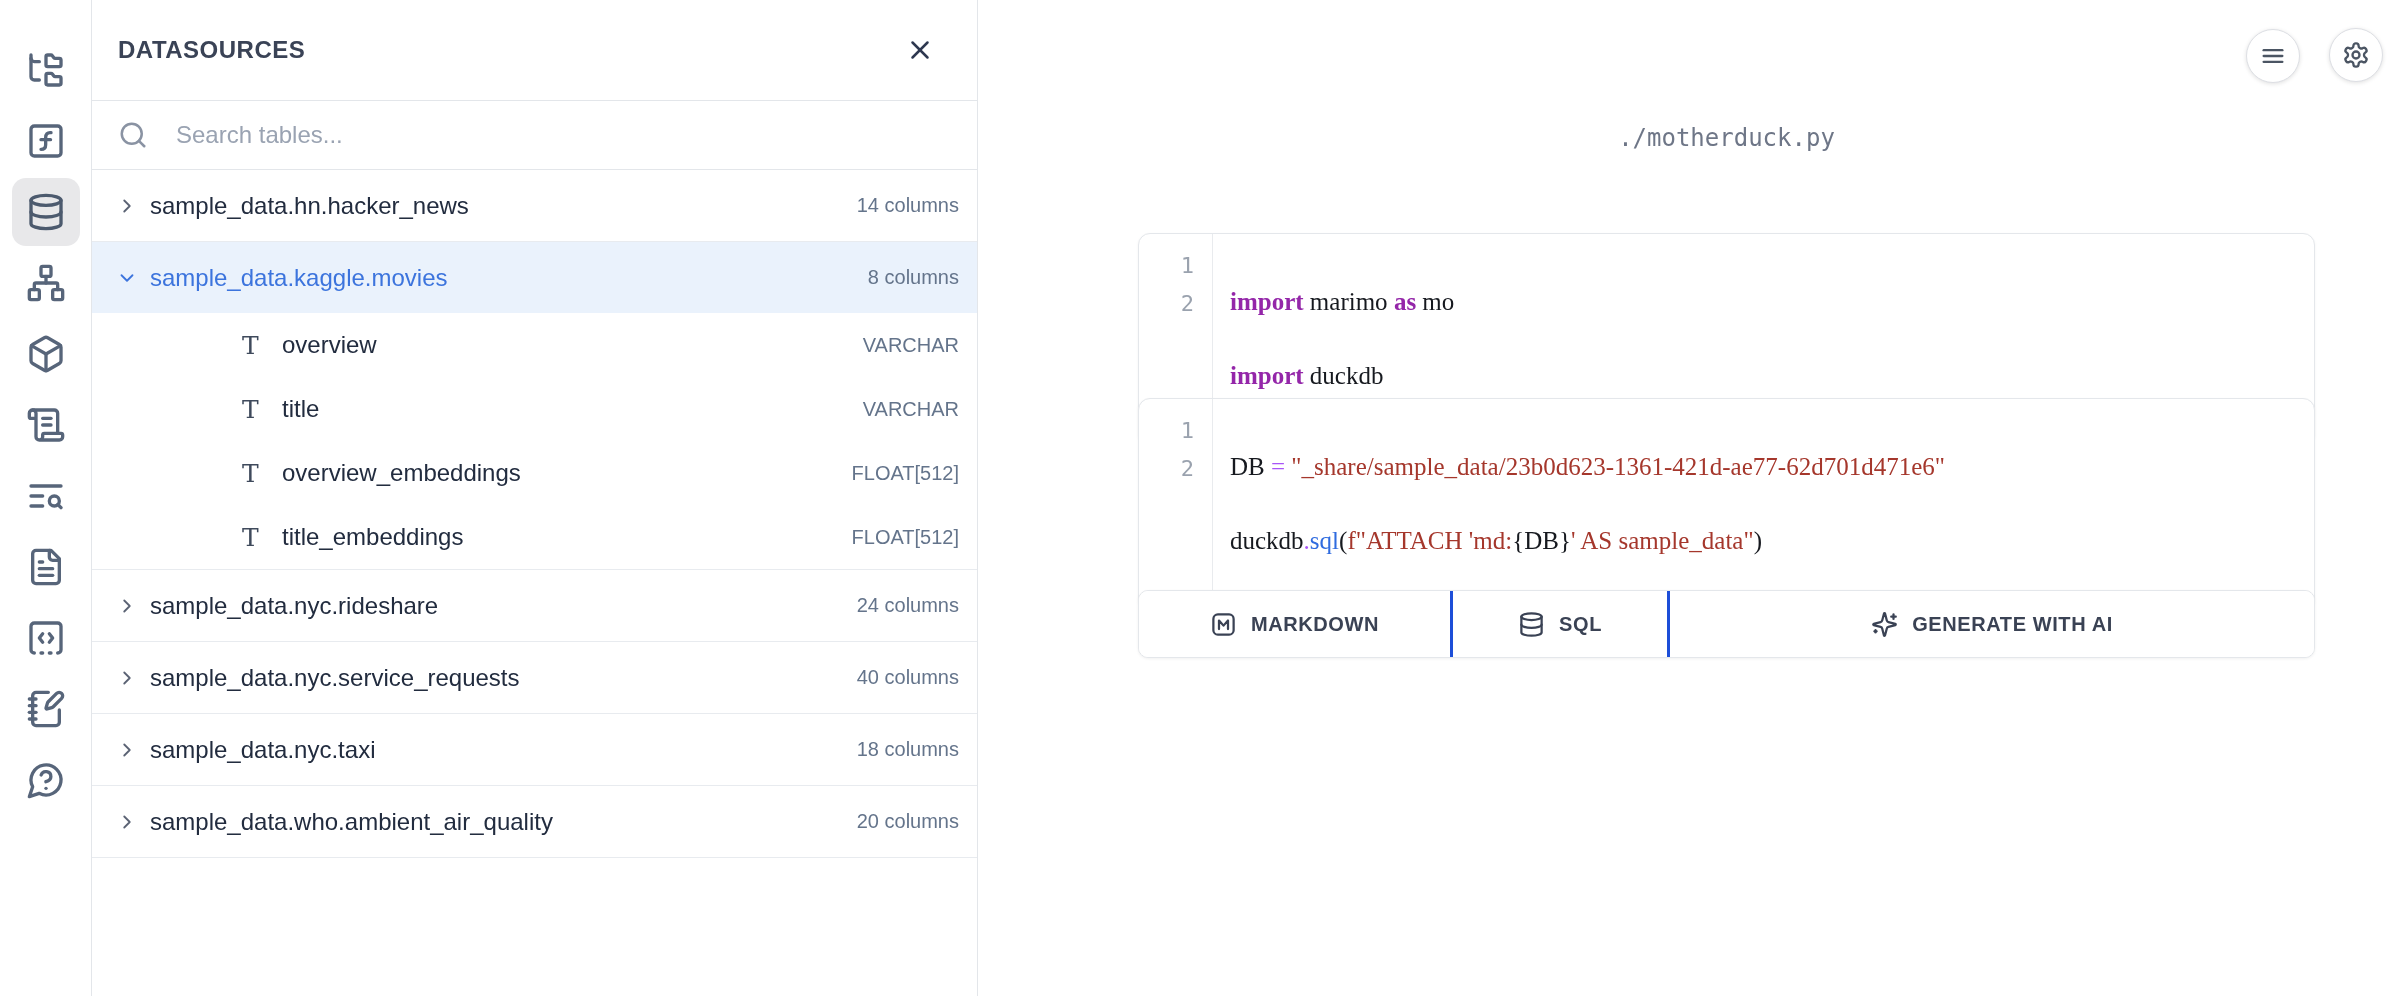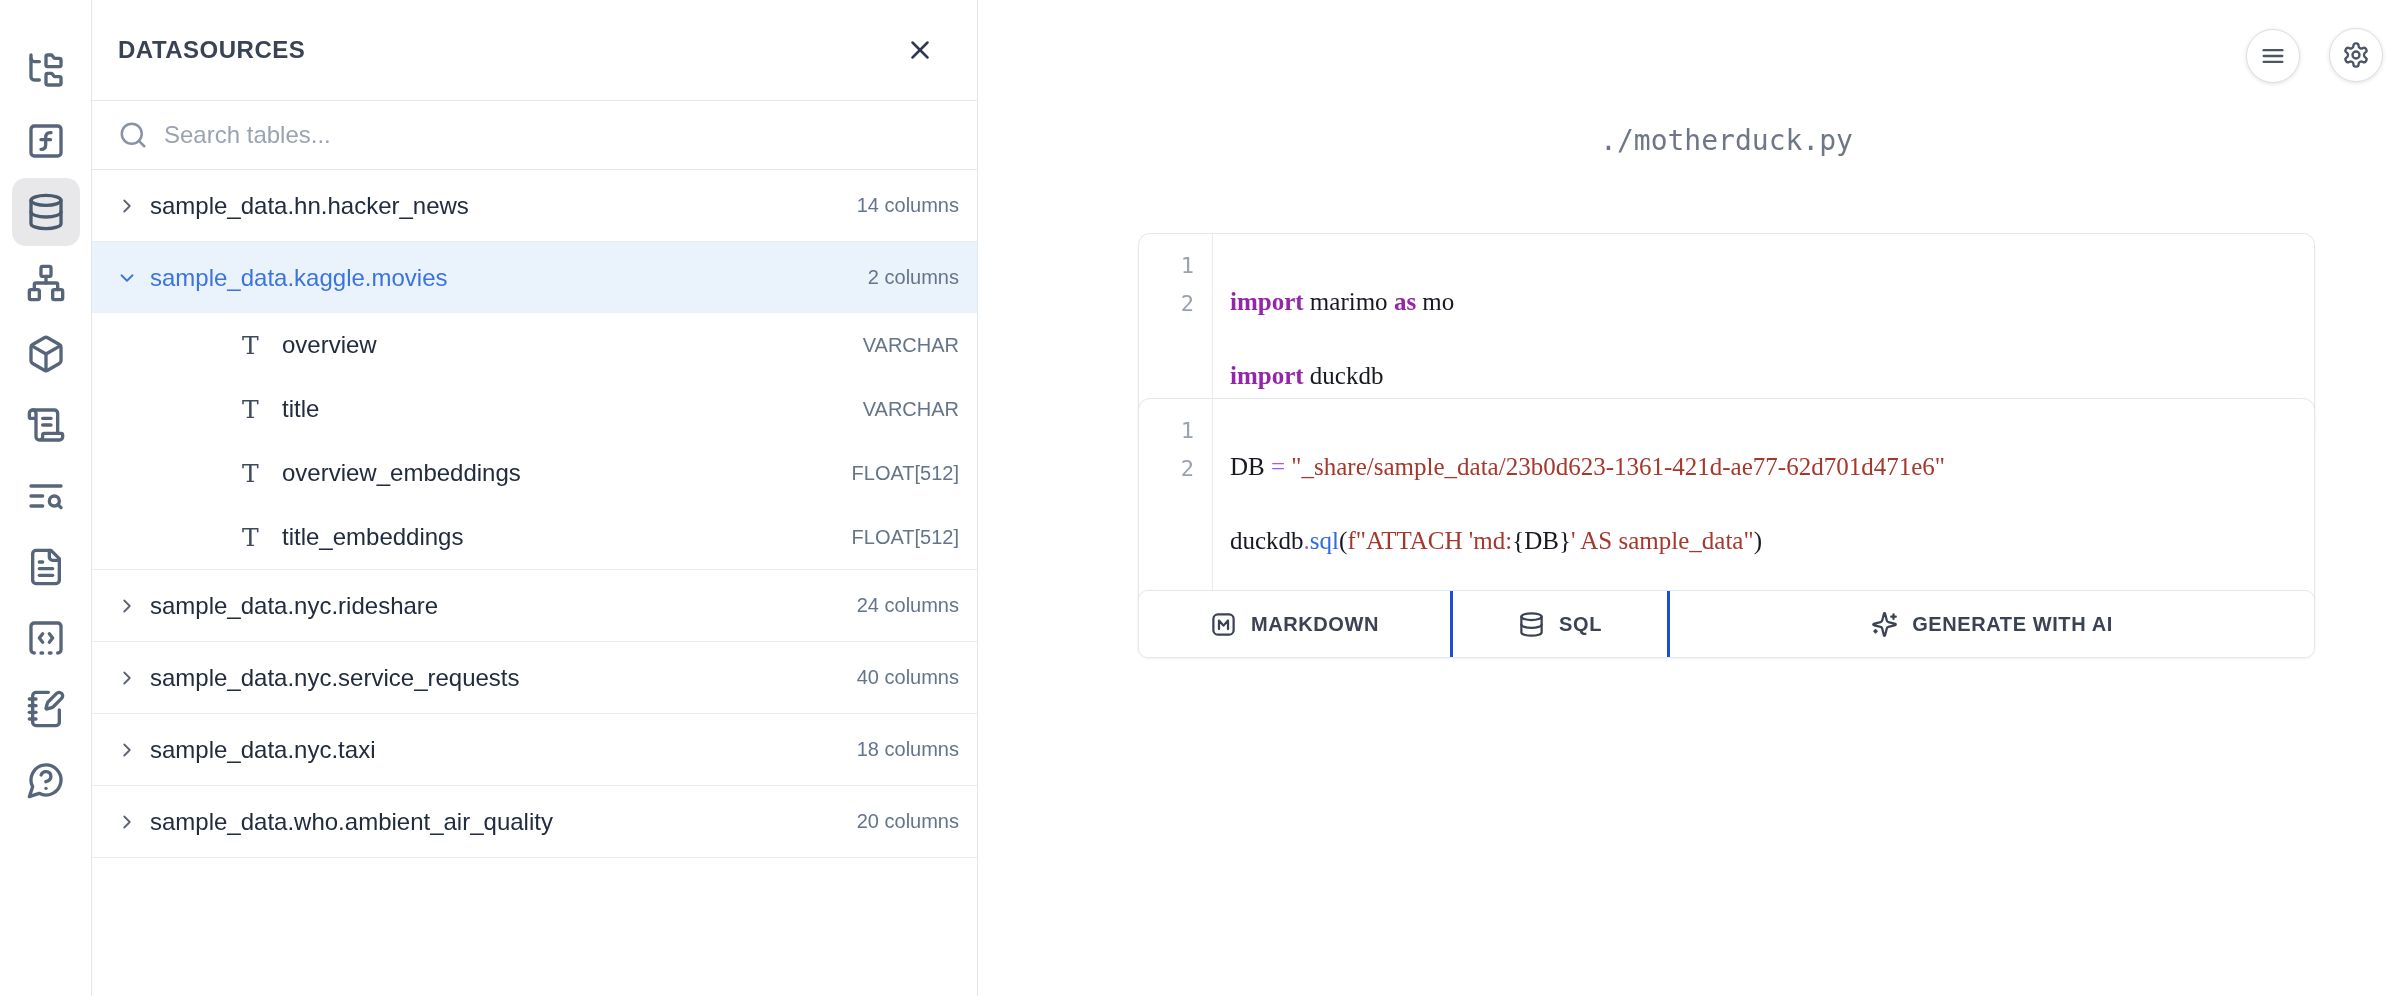--- a/index.html
+++ b/index.html
@@ -25,21 +25,21 @@
                   align-items:center; justify-content:space-between; padding:0 42px 0 26px; }
   .panel-title { font-size:24px; font-weight:bold; letter-spacing:.5px; color:#3a4356; }
   .close-btn { background:none; border:none; cursor:pointer; display:flex; }
   .close-btn svg { width:30px; height:30px; stroke:#2e3850; stroke-width:2;
                    stroke-linecap:round; fill:none; }
 
   .search-row { height:69px; border-bottom:1px solid #e3e6ea; display:flex;
                 align-items:center; padding:0 20px 0 26px; }
   .search-row svg { width:30px; height:30px; stroke:#8a93a3; stroke-width:2;
                     stroke-linecap:round; fill:none; flex:none; }
-  .search-input { border:none; outline:none; flex:1; margin-left:16px;
+  .search-input { border:none; outline:none; flex:1; margin-left:28px;
                   font-size:24px; color:#222c3f; font-family:inherit; background:transparent; }
   .search-input::placeholder { color:#9aa3b2; }
 
   .t-row { height:72px; border-bottom:1px solid #e8ebef; display:flex; align-items:center;
            padding:0 18px 0 24px; cursor:pointer; background:#fff; }
   .t-row .chev { width:22px; height:22px; stroke:#5b6374; stroke-width:2;
                  stroke-linecap:round; stroke-linejoin:round; fill:none; flex:none; }
   .t-name { margin-left:12px; font-size:24px; color:#222c3f; flex:1;
             white-space:nowrap; overflow:hidden; }
   .t-meta { font-size:20px; color:#64748b; flex:none; }
@@ -56,21 +56,21 @@
 
   
   .circle-btn { position:absolute; width:54px; height:54px; border-radius:50%;
                 background:#fff; border:1px solid #dddfe4; cursor:pointer;
                 box-shadow:0 1px 4px rgba(0,0,0,.12); display:flex;
                 align-items:center; justify-content:center; }
   .circle-btn svg { width:28px; height:28px; stroke:#4b5563; fill:none;
                     stroke-width:2; stroke-linecap:round; stroke-linejoin:round; }
 
   .filename { position:absolute; left:1138px; top:124px; width:1177px; text-align:center;
-              font-family:"DejaVu Sans Mono", monospace; font-size:28px; color:#6e7687;
+              font-family:"DejaVu Sans Mono", monospace; font-size:24px; color:#6e7687;
               cursor:pointer; }
 
   .cell { position:absolute; left:1138px; width:1177px; background:#fff;
           border:1px solid #e4e7eb; border-radius:12px;
           box-shadow:0 1px 3px rgba(0,0,0,.05); display:flex; overflow:hidden; }
   .gutter { width:74px; flex:none; border-right:1px solid #e9ebee;
             padding:13px 18px 13px 0; text-align:right; }
   .ln { display:block; font-family:"DejaVu Sans Mono", monospace; font-size:22px;
         line-height:38px; color:#9aa2ae; }
   .codecol { padding:13px 20px 13px 17px; white-space:pre; }
@@ -218,21 +218,21 @@
           </svg>
         <span class="t-name">sample_data.hn.hacker_news</span>
         <span class="t-meta">14 columns</span>
       </div>
 
       <div class="t-row sel">
         <svg class="chev" viewBox="0 0 24 24">
             <path d="m6 9 6 6 6-6"></path>
           </svg>
         <span class="t-name">sample_data.kaggle.movies</span>
-        <span class="t-meta">2 columns</span>
+        <span class="t-meta">8 columns</span>
       </div>
 
       <div class="cols-block">
         <div class="c-row">
           <span class="t-icon">T</span>
           <span class="c-name">overview</span>
           <span class="c-type">VARCHAR</span>
         </div>
         <div class="c-row">
           <span class="t-icon">T</span>

